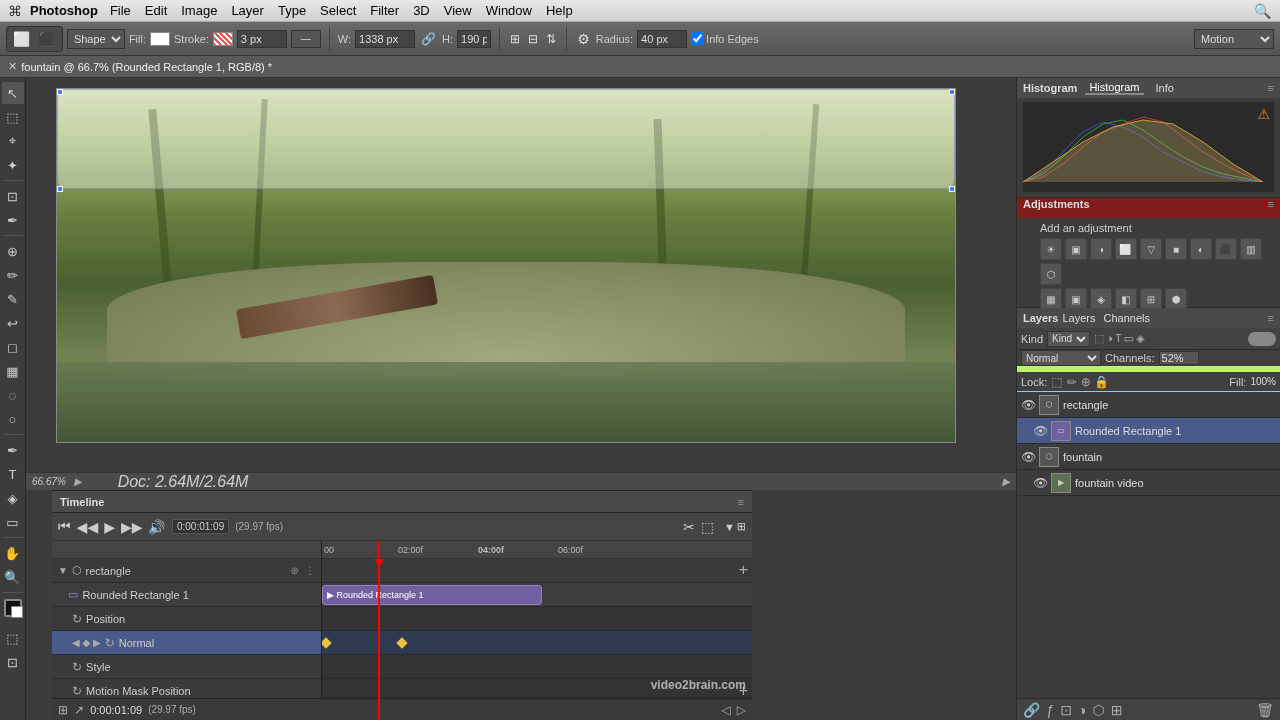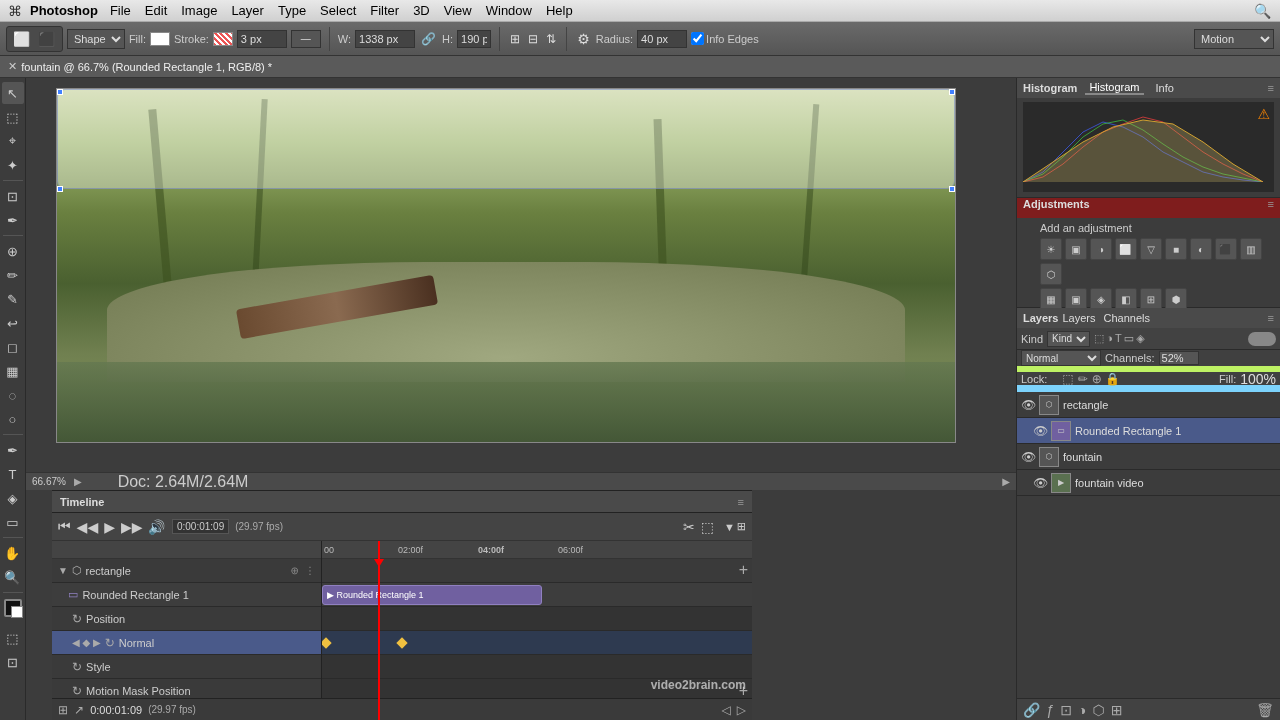--- a/index.html
+++ b/index.html
@@ -267,29 +267,29 @@
       border-bottom: 6px solid #bef264;
     }
     #layers-options select { background: #555; color: #ddd; border: 1px solid #333; font-size: 10px; height: 16px; width: 80px; }
     #layers-options .opacity-label { color: #ccc; font-size: 11px; }
     #layers-options .opacity-val { background: #555; border: 1px solid #333; color: #ddd; font-size: 11px; width: 40px; padding: 0 2px; }
 
     #layers-lock {
       height: 20px;
       background: #404040;
       display: flex; align-items: center;
-      padding: 0 4px; gap: 15px;
-      border-bottom: 7px solid #7dd3fc;
+      padding: 0 4px; gap: 4px;
+      border-bottom: 1px solid #7dd3fc;
     }
     #layers-lock .lock-label { color: #ccc; font-size: 11px; }
     #layers-lock .lock-icons { display: flex; gap: 4px; }
     #layers-lock .lock-icon { color: #aaa; font-size: 12px; cursor: pointer; }
     #layers-lock .fill-right { margin-left: auto; display: flex; align-items: center; gap: 4px; }
     #layers-lock .fill-label { color: #ccc; font-size: 11px; }
-    #layers-lock .fill-pct { color: #ddd; font-size: 14px; }
+    #layers-lock .fill-pct { color: #ddd; font-size: 10px; }
 
     #layers-list {
       flex: 1;
       overflow-y: auto;
       background: #3c3c3c;
     }
     .layer-item {
       height: 26px;
       display: flex; align-items: center;
       padding: 0 4px;
@@ -462,21 +462,21 @@
 
           <div style="position:absolute;top:0;left:0;right:0;height:100px;background:rgba(255,255,255,0.35);border:1.5px solid rgba(80,100,200,0.4);border-radius:8px;"></div>
 
           <div style="position:absolute;top:0;left:0;width:6px;height:6px;background:#4080ff;border:1px solid #fff;"></div>
           <div style="position:absolute;top:0;right:0;width:6px;height:6px;background:#4080ff;border:1px solid #fff;"></div>
           <div style="position:absolute;top:97px;left:0;width:6px;height:6px;background:#4080ff;border:1px solid #fff;"></div>
           <div style="position:absolute;top:97px;right:0;width:6px;height:6px;background:#4080ff;border:1px solid #fff;"></div>
         </div>
       </div>
 
-      <div style="position:absolute;bottom:0;left:0;right:0;height:18px;background:#4a4a4a;border-top:1px solid #333;display:flex;align-items:center;padding:0 6px;gap:8px;">
+      <div style="position:absolute;bottom:0;left:0;right:0;height:18px;background:#4a4a4a;border-top:1px solid #333;display:flex;align-items:center;padding:0 6px;gap:8px;font-style:italic;">
         <span style="color:#ccc;font-size:10px;">66.67%</span>
         <span style="color:#aaa;font-size:10px;">▶</span>
         <span style="color:#ccc;font-size:16px;margin-left:28px;">Doc: 2.64M/2.64M</span>
         <span style="flex:1;"></span>
         <span style="color:#aaa;font-size:10px;">▶</span>
       </div>
     </div>
 
     <div id="timeline-area">
 

